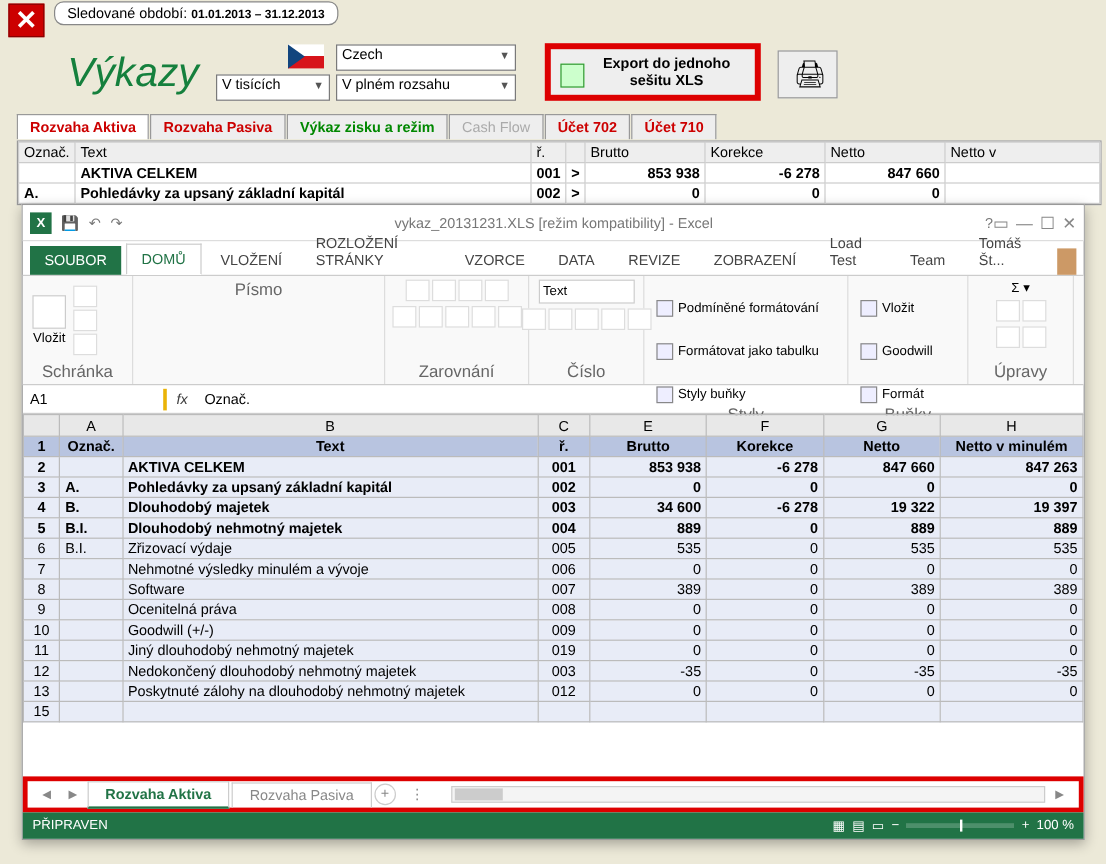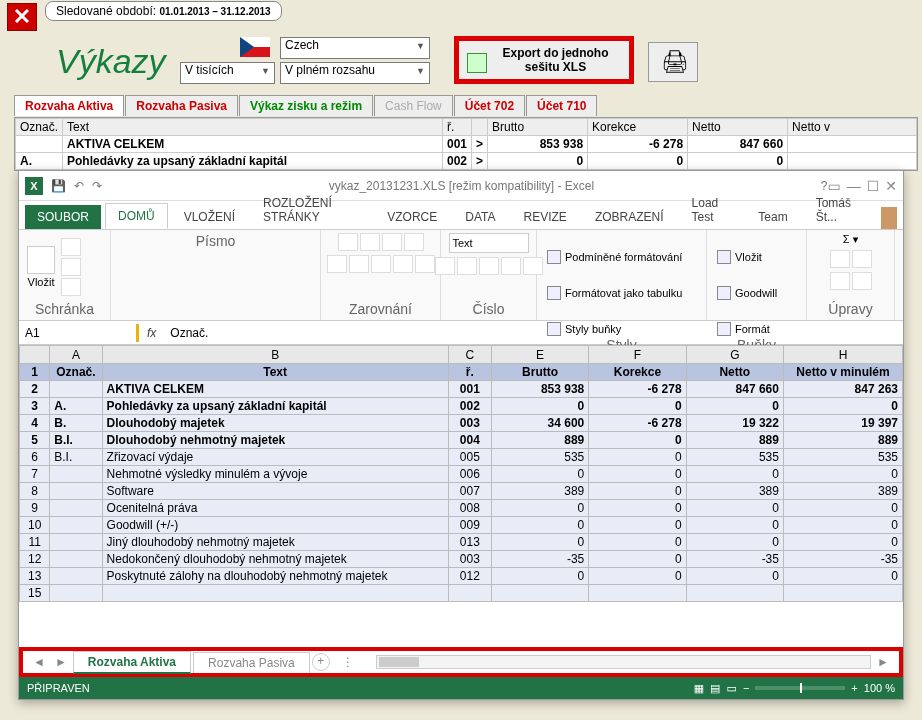--- a/index.html
+++ b/index.html
@@ -413,21 +413,21 @@
             <td class="c">009</td>
             <td class="n">0</td>
             <td class="n">0</td>
             <td class="n">0</td>
             <td class="n">0</td>
           </tr>
           <tr class="lite">
             <td class="rowhdr">11</td>
             <td></td>
             <td>Jiný dlouhodobý nehmotný majetek</td>
-            <td class="c">013</td>
+            <td class="c">019</td>
             <td class="n">0</td>
             <td class="n">0</td>
             <td class="n">0</td>
             <td class="n">0</td>
           </tr>
           <tr class="lite">
             <td class="rowhdr">12</td>
             <td></td>
             <td>Nedokončený dlouhodobý nehmotný majetek</td>
             <td class="c">003</td>

